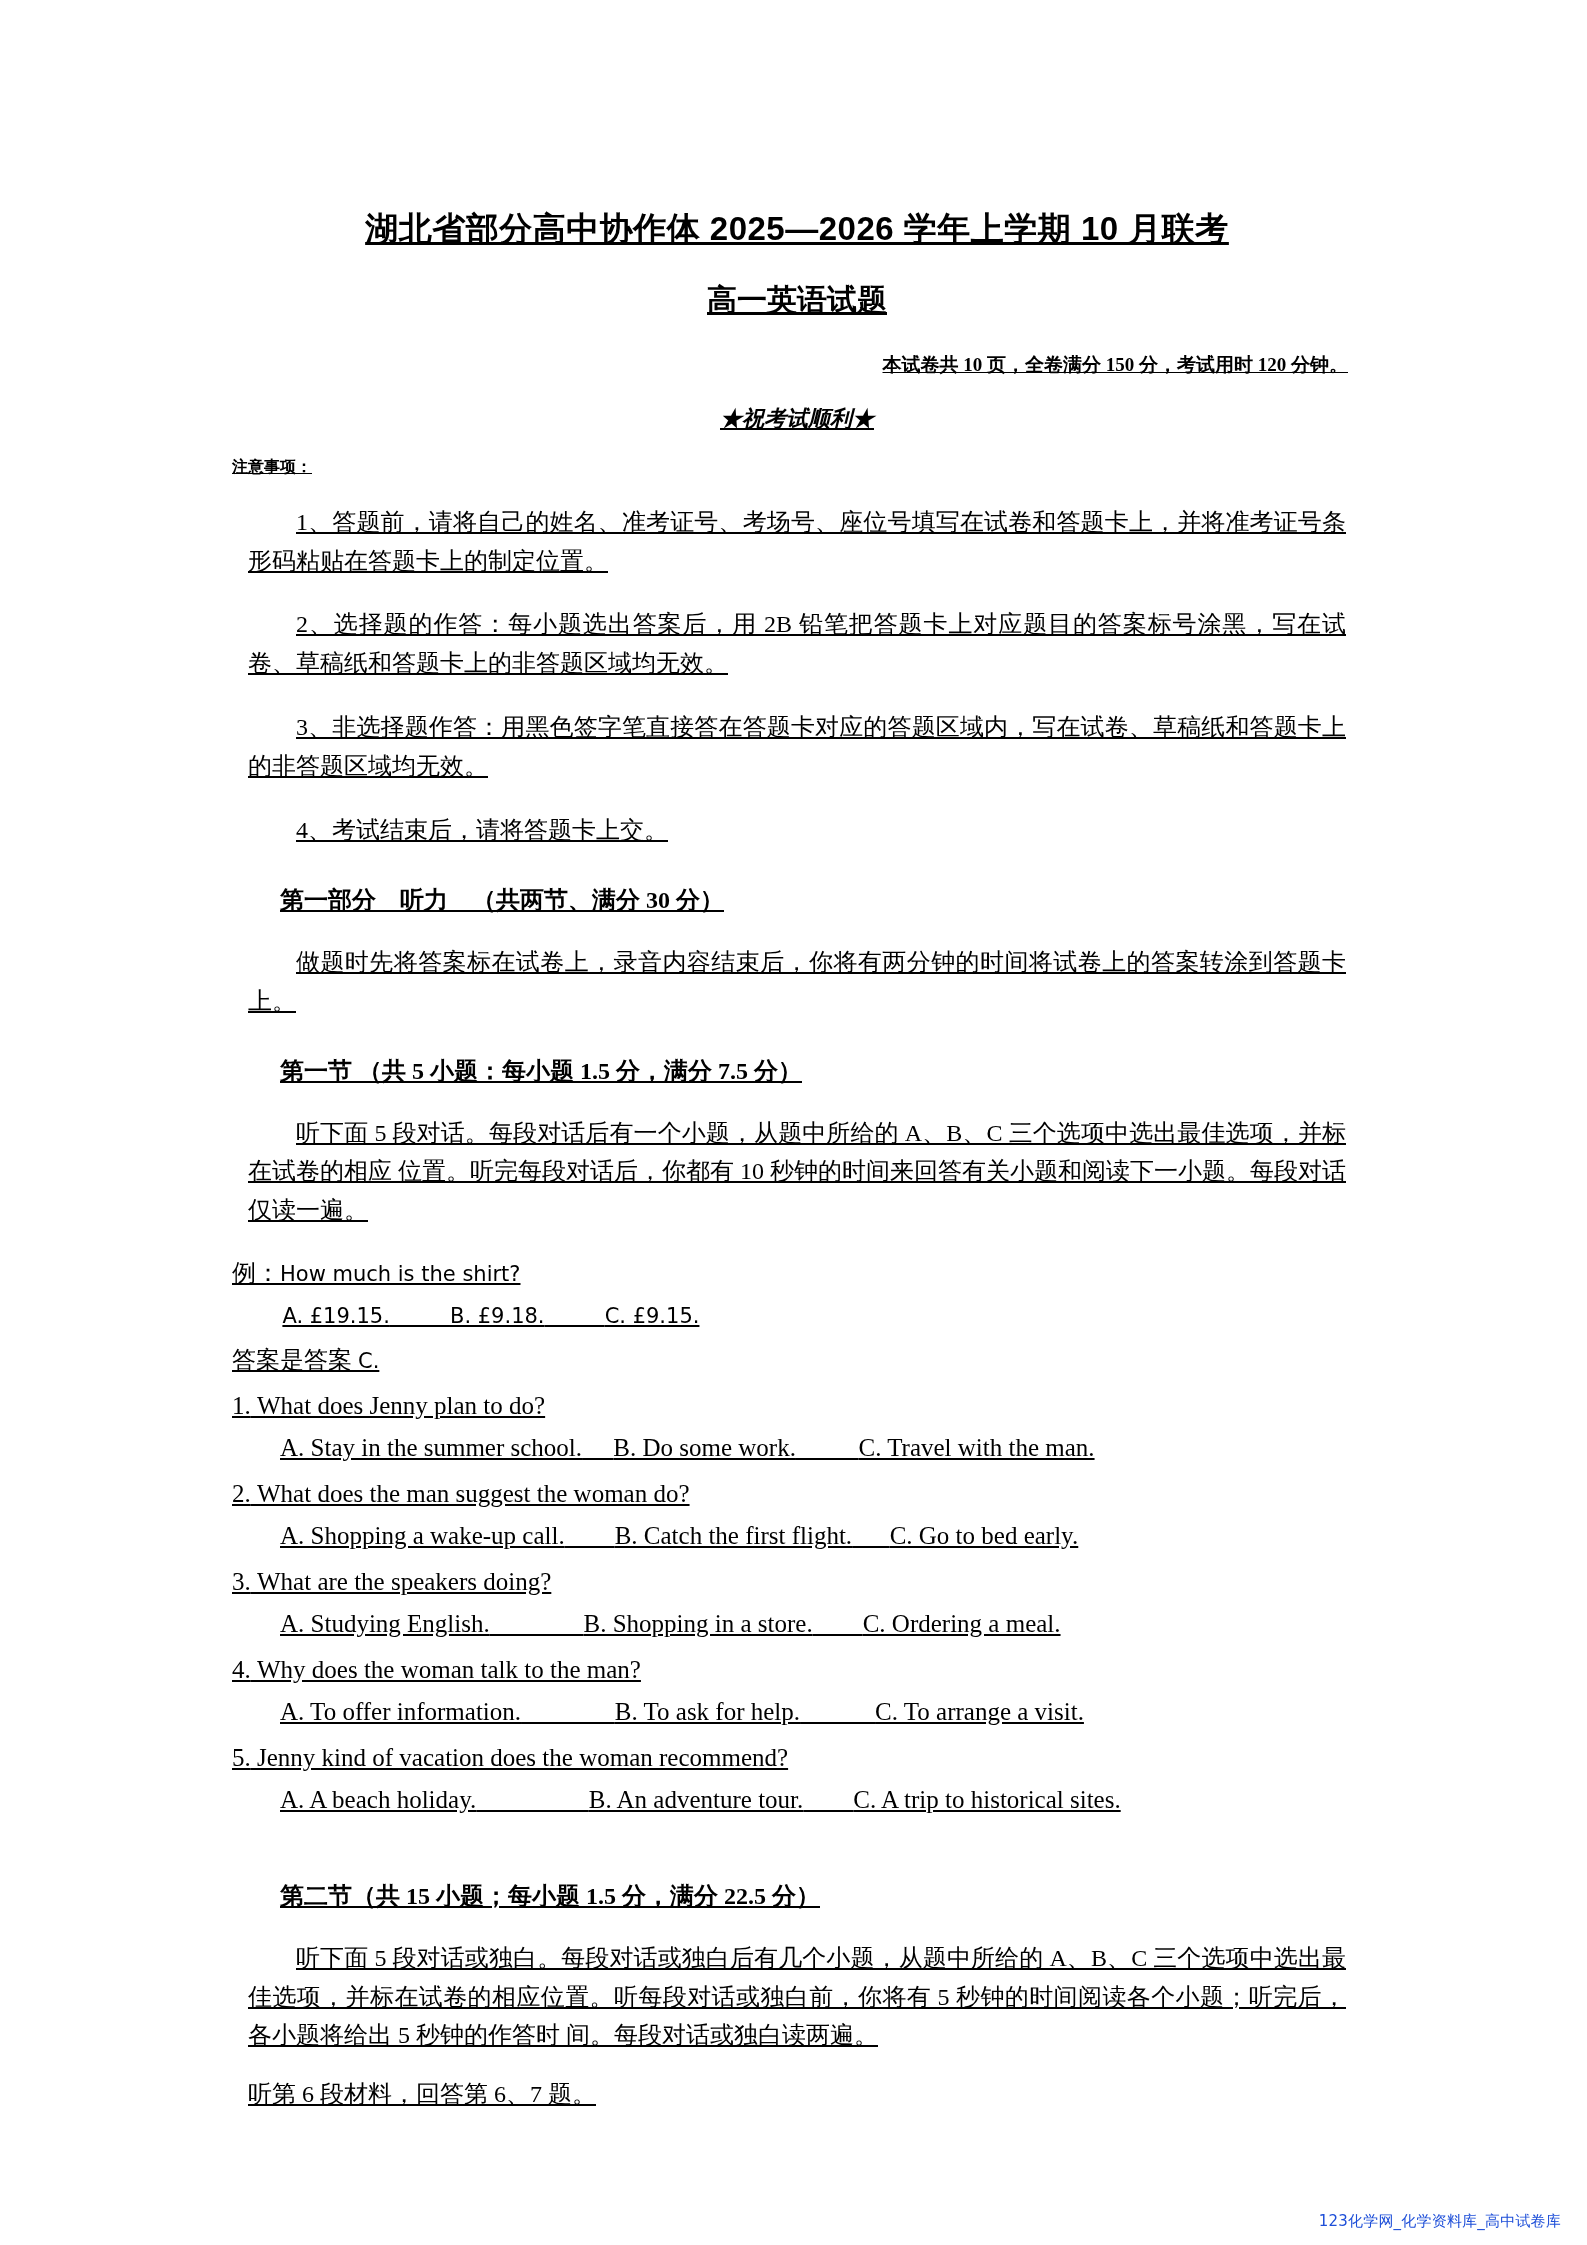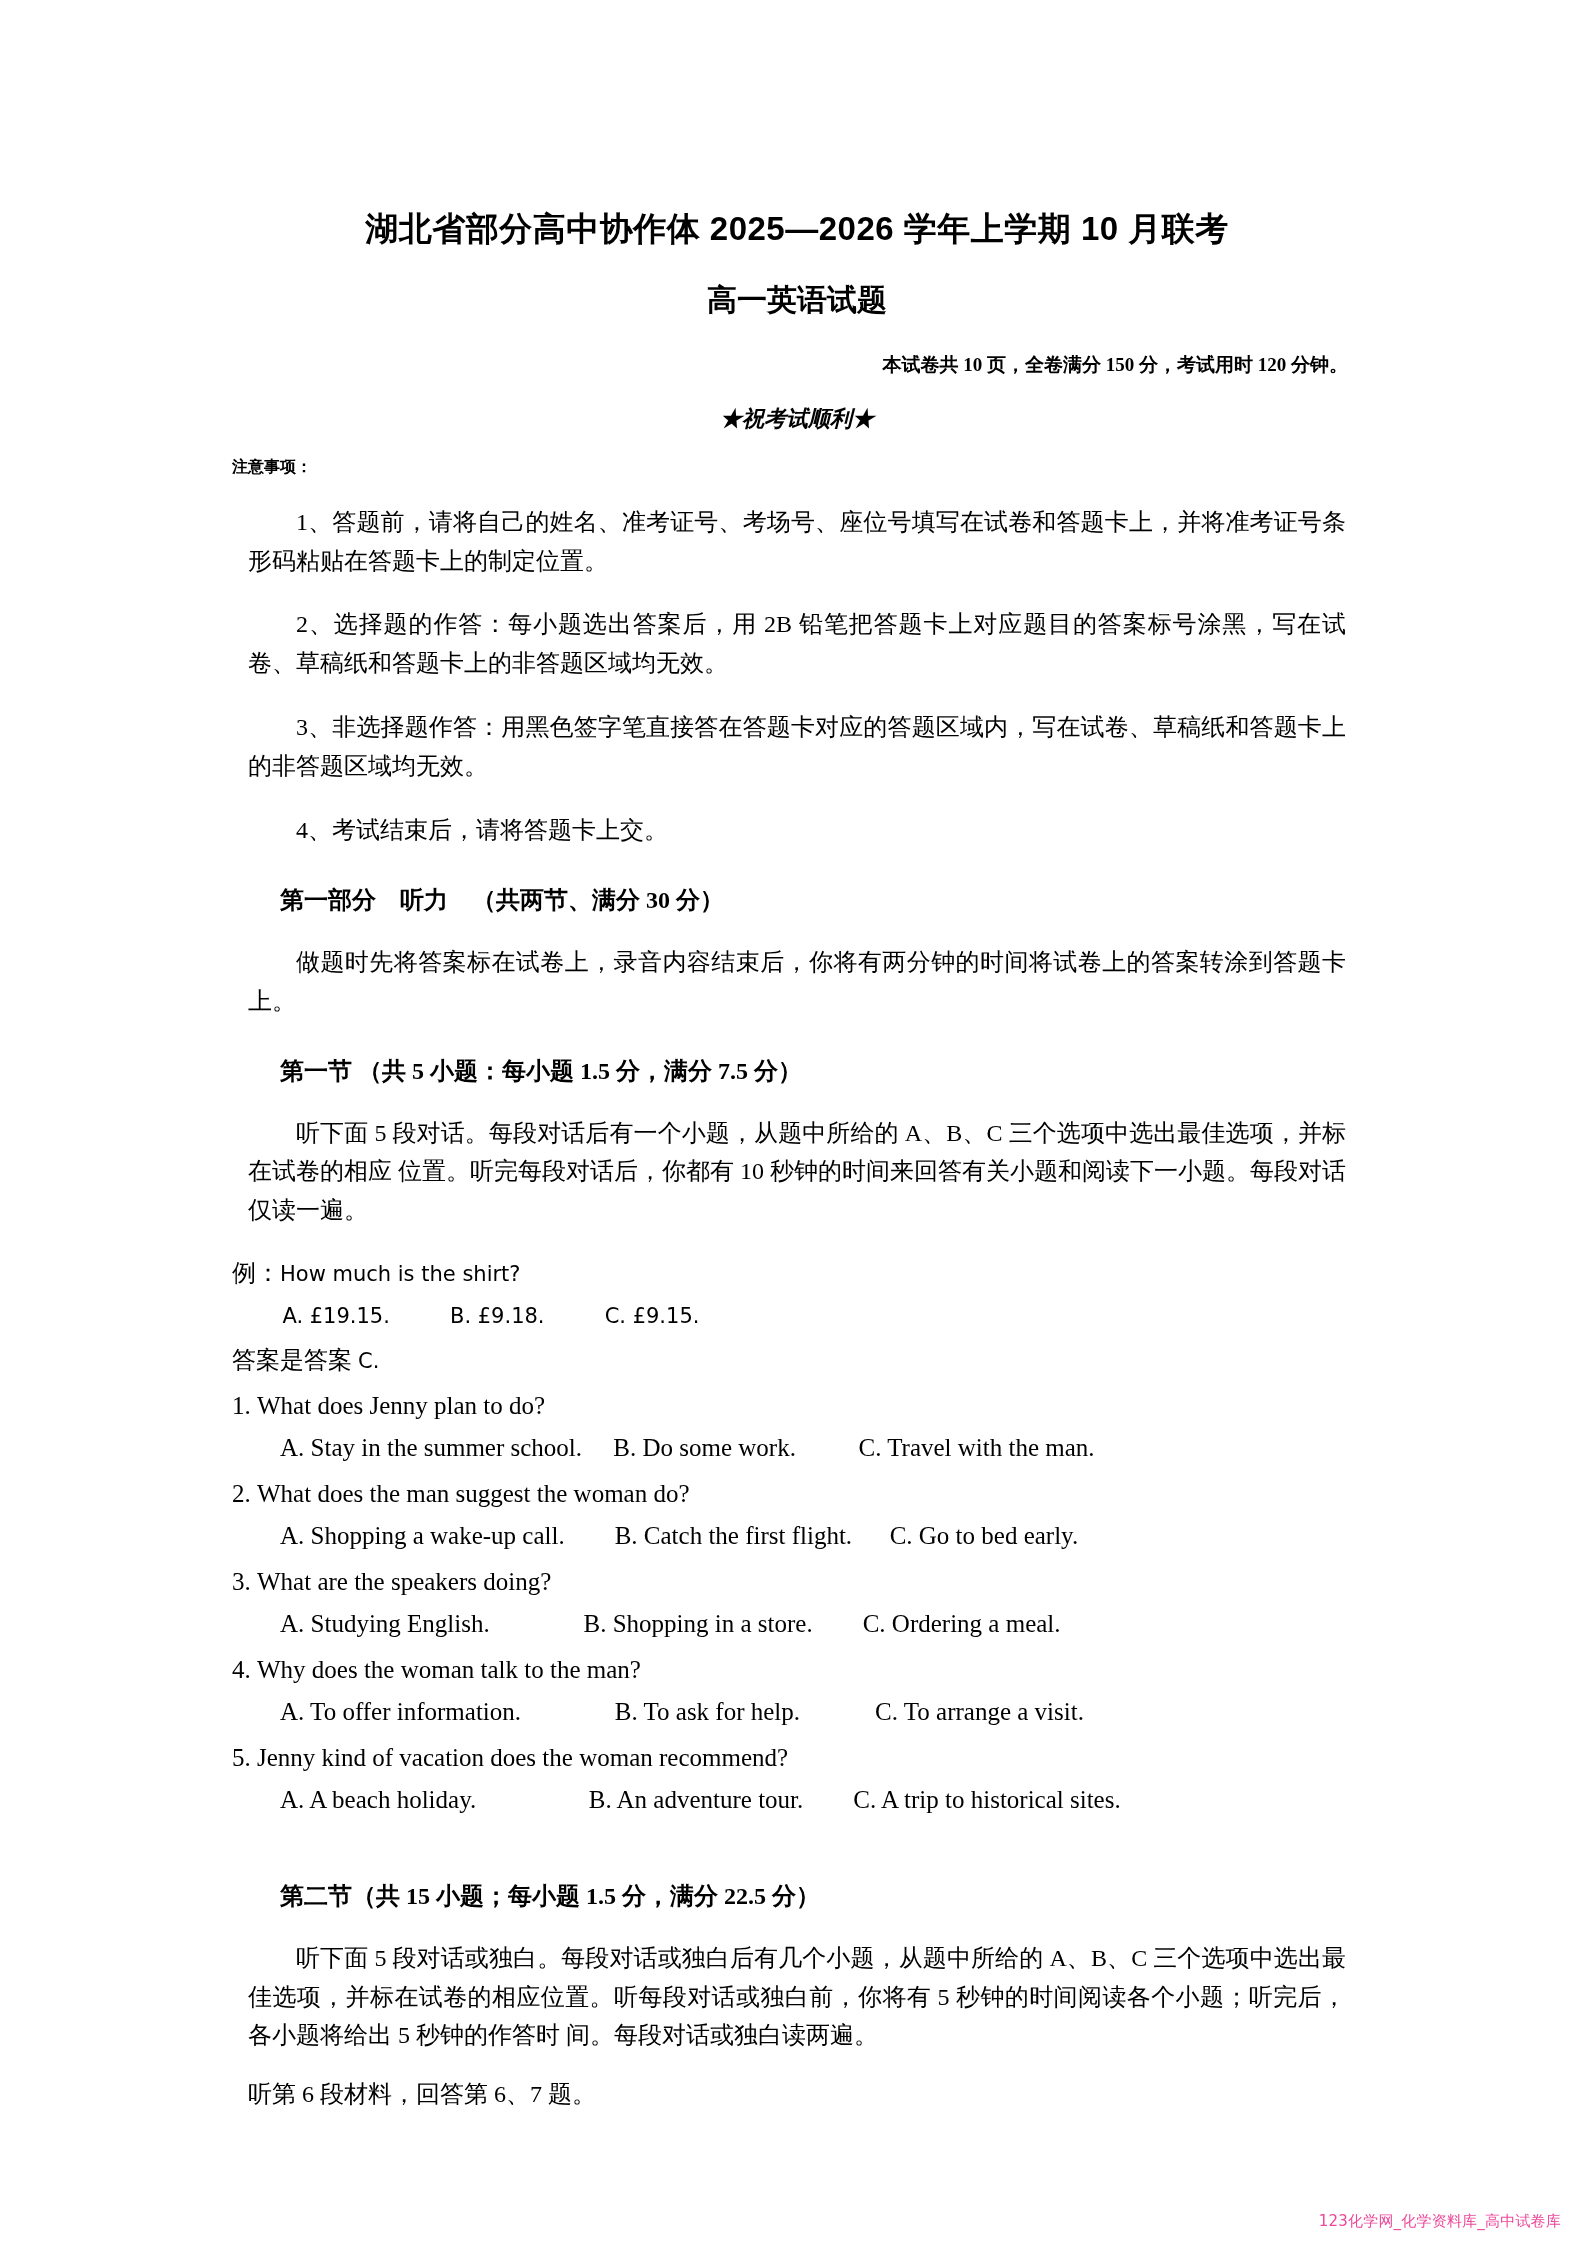--- a/index.html
+++ b/index.html
@@ -23,20 +23,21 @@
     height: 2245px;
     box-sizing: border-box;
     padding: 0;
   }
 
   .content {
     position: absolute;
     left: 232px;
     top: 0;
     width: 1130px;
+    text-decoration: underline;
   }
 
   
   .doc-title {
     text-align: center;
     font-family: "Liberation Sans", "DejaVu Sans", sans-serif;
     font-weight: bold;
     font-size: 33px;
     letter-spacing: 0.5px;
     margin: 0;
@@ -144,21 +145,21 @@
 
   .gap-lg { height: 44px; }
 
   
   .footer-wm {
     position: absolute;
     right: 26px;
     bottom: 14px;
     font-family: "DejaVu Sans", "Liberation Sans", sans-serif;
     font-size: 15px;
-    color: #ec4899;
+    color: #1d4ed8;
     letter-spacing: 0.2px;
     white-space: nowrap;
   }
 </style>
 </head>
 <body>
 
 <div class="page">
   <div class="content">
 

